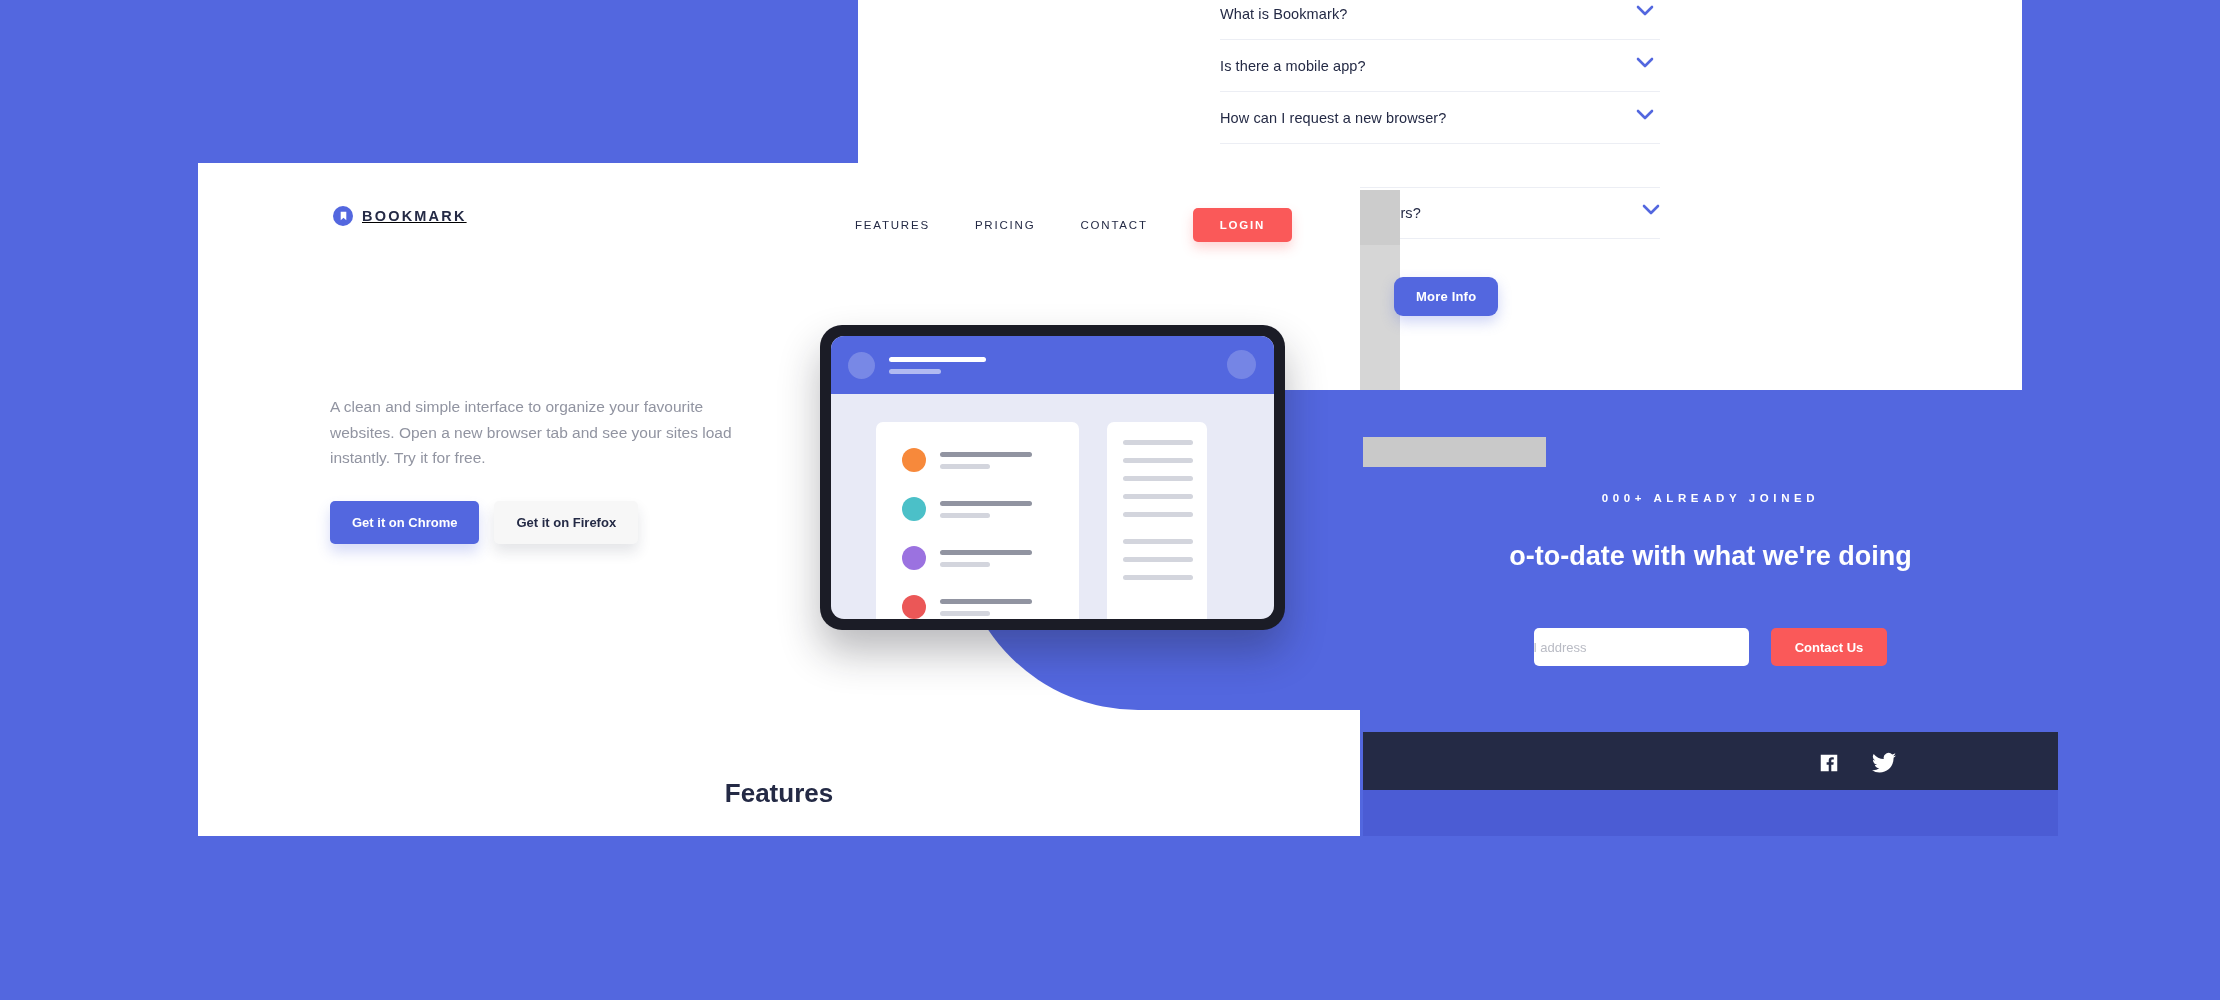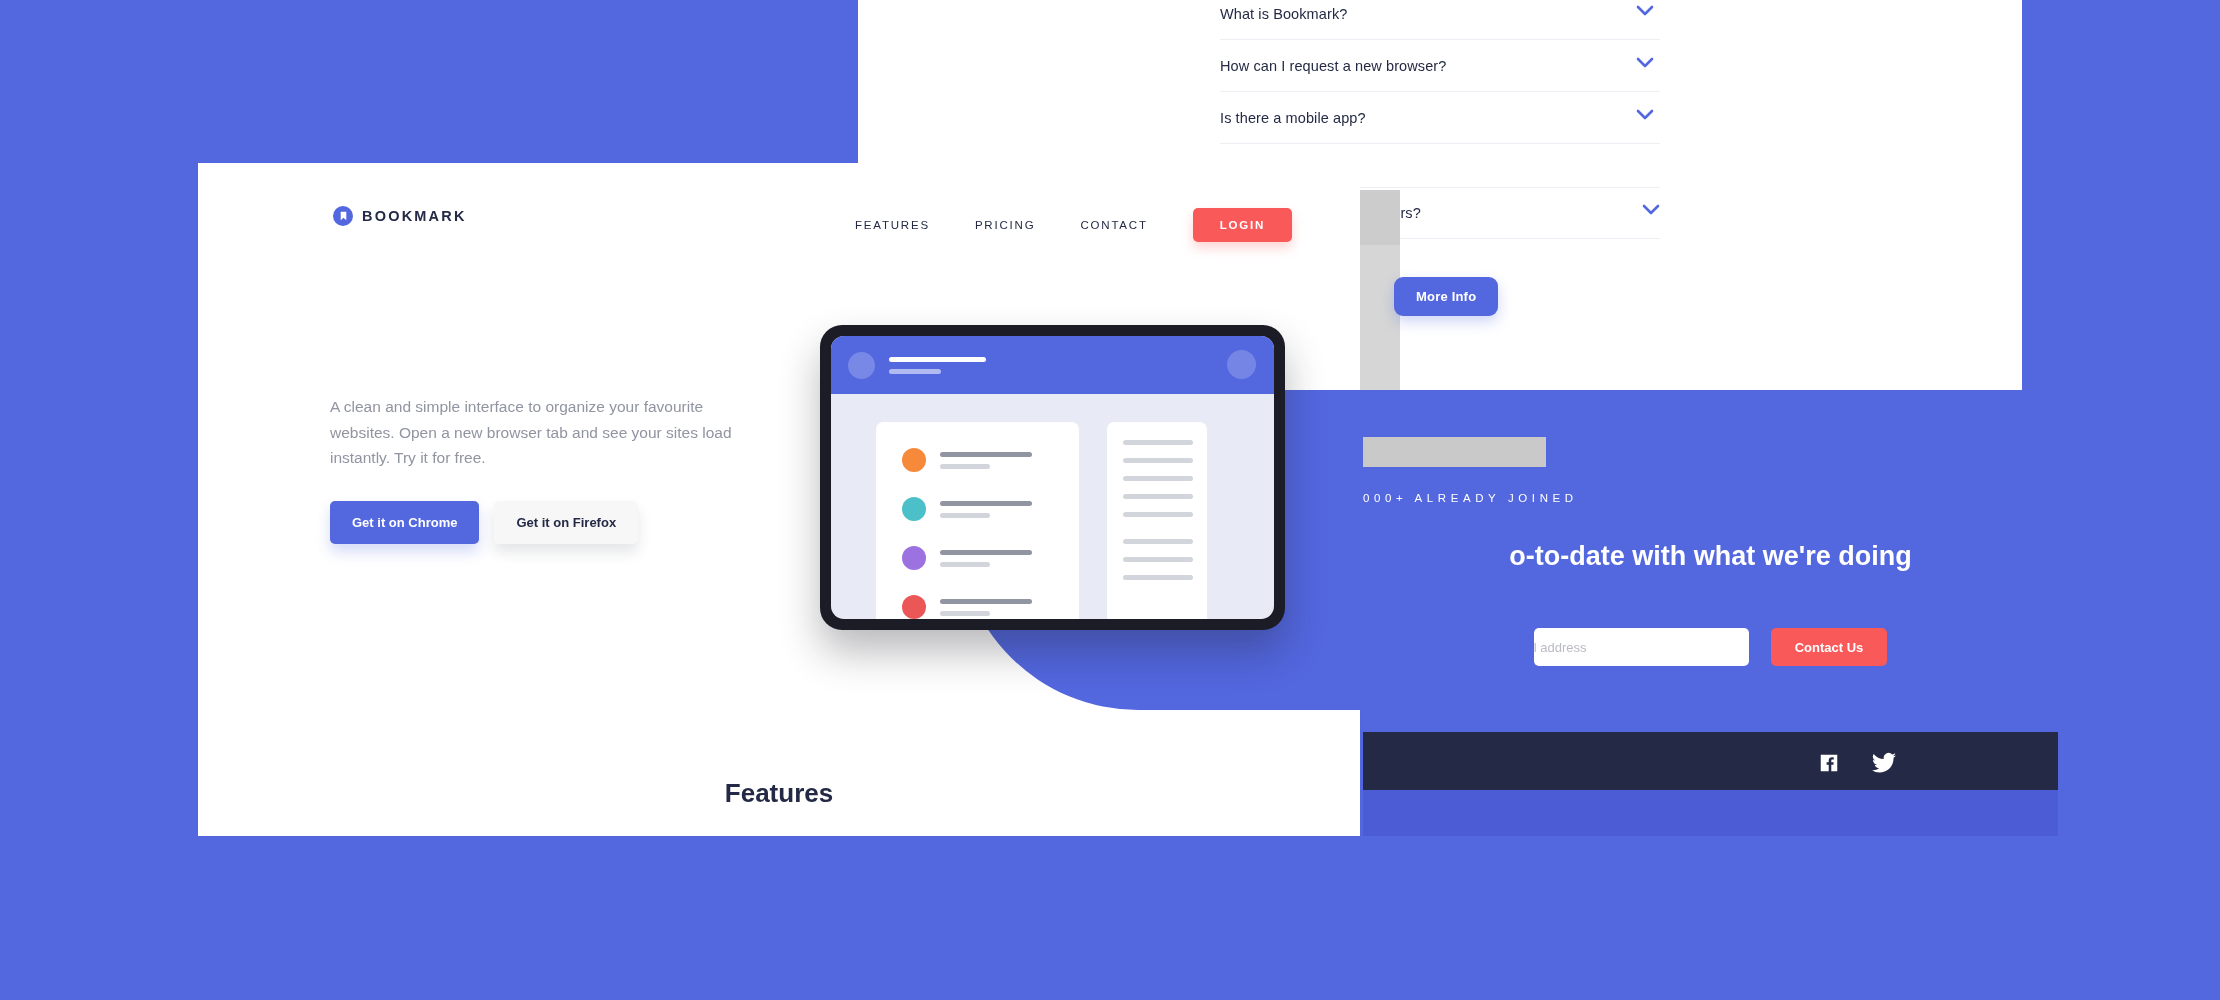--- a/index.html
+++ b/index.html
@@ -93,21 +93,21 @@
     position: absolute; left: 1394px; top: 277px;
     background: #5367df; color: #ffffff;
     font-size: 13px; font-weight: bold; letter-spacing: 0.2px;
     border: none; border-radius: 9px;
     padding: 12px 22px;
     box-shadow: 0 6px 14px rgba(83,103,223,0.28);
     cursor: pointer;
   }
   .logo-wrap {
     position: absolute; left: 333px; top: 206px;
-    display: flex; align-items: center; gap: 9px;
+    display: flex; align-items: center; gap: 9px; text-decoration: underline;
   }
   .logo-mark {
     width: 20px; height: 20px; border-radius: 50%;
     background: #5367df;
     display: flex; align-items: center; justify-content: center;
   }
   .logo-mark svg { display: block; }
   .logo-text {
     font-size: 14.5px; font-weight: bold; letter-spacing: 2.2px; color: #242a45;
   }
@@ -220,22 +220,22 @@
     background: #eceef4;
   }
 
   
   .cta-band {
     position: absolute; left: 1363px; top: 437px; width: 695px; height: 295px;
     background: #5367df;
   }
   .cta-kicker {
     position: absolute; left: 1363px; top: 492px; width: 695px;
-    text-align: left;
-    font-size: 11.5px; letter-spacing: 4.6px; font-weight: normal; color: #ffffff;
+    text-align: center;
+    font-size: 11.5px; letter-spacing: 4.6px; font-weight: bold; color: #ffffff;
   }
   .cta-h2 {
     position: absolute; left: 1363px; top: 530px; width: 695px;
     text-align: center;
     font-size: 27px; line-height: 1.35; font-weight: bold; color: #ffffff; margin-top: 8px;
   }
   .cta-form {
     position: absolute; left: 1363px; top: 628px; width: 695px;
     display: flex; justify-content: center; gap: 22px;
   }
@@ -285,29 +285,29 @@
   <div class="faq-list">
     <div class="faq-item">
       <span class="faq-q">What is Bookmark?</span>
       <span class="chev">
         <svg viewBox="0 0 18 12" width="18" height="12">
             <path d="M2 2 L9 9 L16 2" fill="none" stroke="#5367df" stroke-width="2.6" stroke-linecap="round" stroke-linejoin="round"></path>
           </svg>
       </span>
     </div>
     <div class="faq-item">
-      <span class="faq-q">How can I request a new browser?</span>
+      <span class="faq-q">Is there a mobile app?</span>
       <span class="chev">
         <svg viewBox="0 0 18 12" width="18" height="12">
             <path d="M2 2 L9 9 L16 2" fill="none" stroke="#5367df" stroke-width="2.6" stroke-linecap="round" stroke-linejoin="round"></path>
           </svg>
       </span>
     </div>
     <div class="faq-item">
-      <span class="faq-q">Is there a mobile app?</span>
+      <span class="faq-q">How can I request a new browser?</span>
       <span class="chev">
         <svg viewBox="0 0 18 12" width="18" height="12">
             <path d="M2 2 L9 9 L16 2" fill="none" stroke="#5367df" stroke-width="2.6" stroke-linecap="round" stroke-linejoin="round"></path>
           </svg>
       </span>
     </div>
   </div>
 
   <div class="faq-item-4">
     <span class="faq-q">romium browsers?</span>

